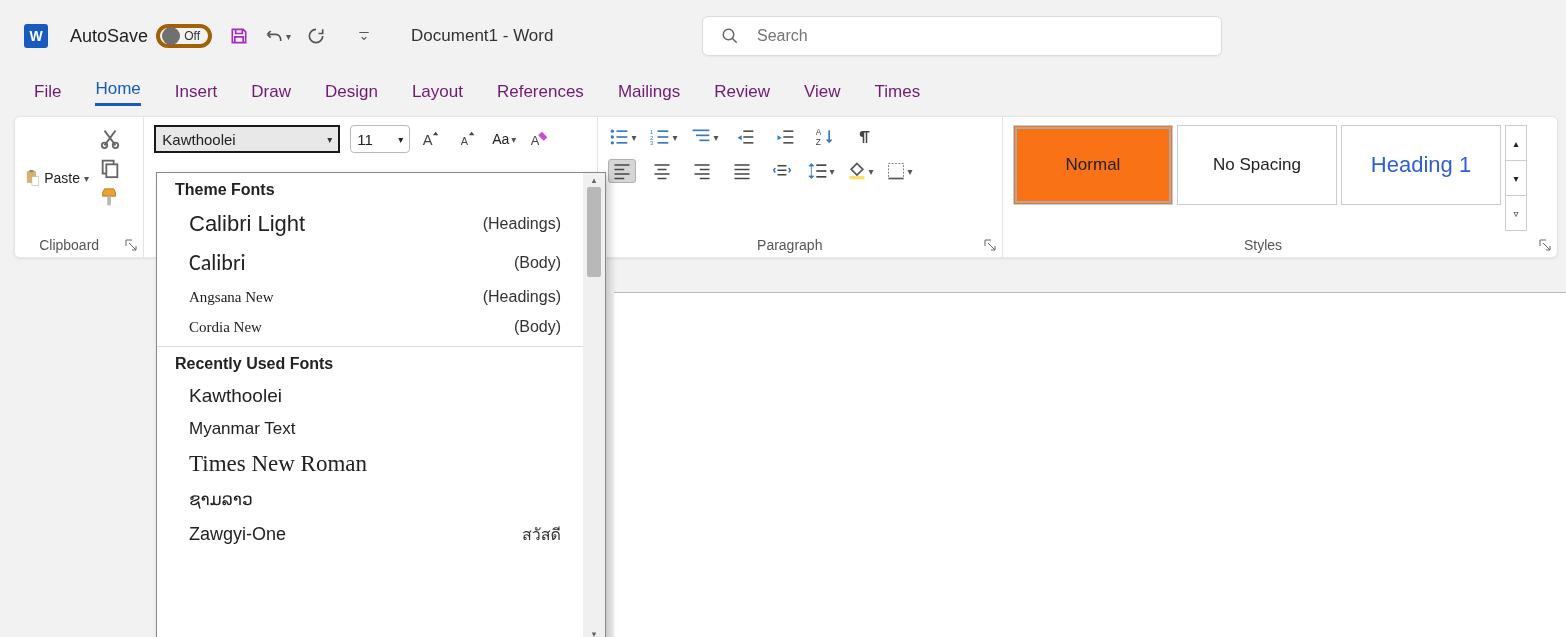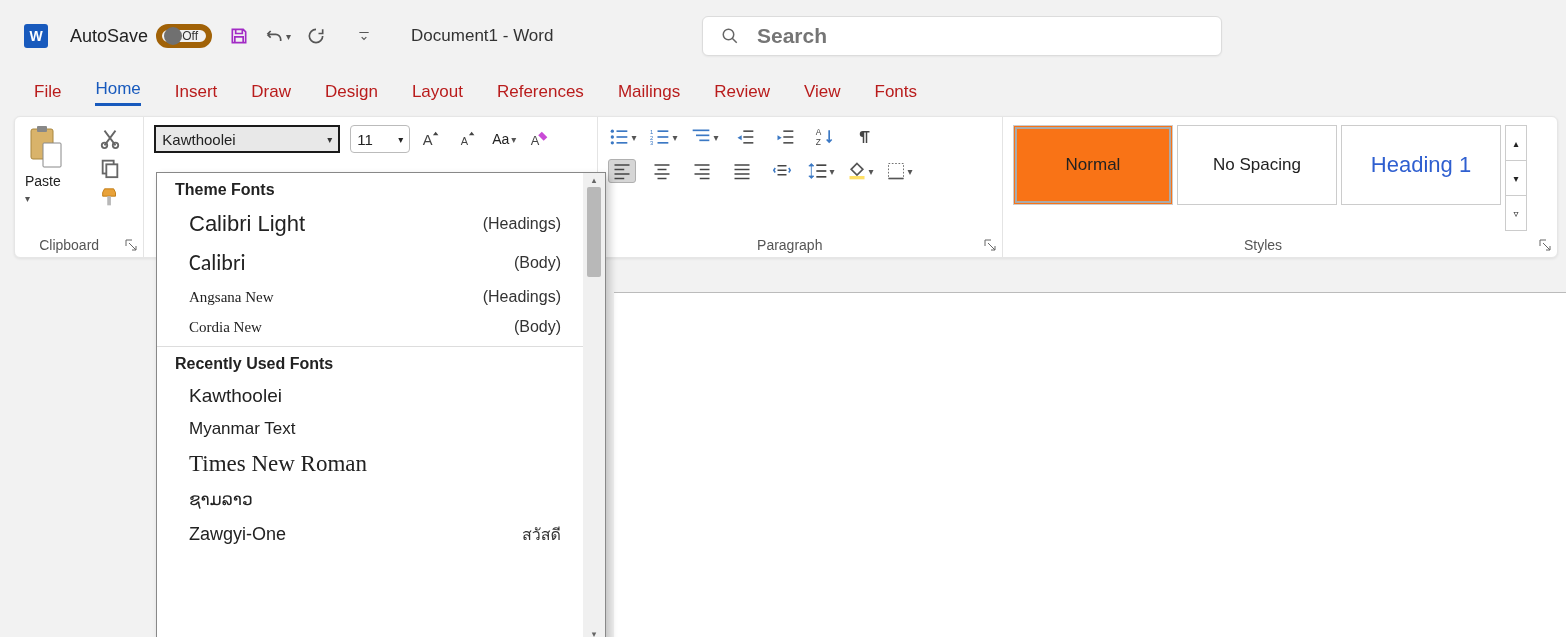--- a/index.html
+++ b/index.html
@@ -2,47 +2,47 @@
 <html><head>
 <meta charset="utf-8">
 <style>
   * { box-sizing: border-box; margin: 0; padding: 0; font-family: "Segoe UI", Arial, sans-serif; }
   body { width:1566px; height:637px; background:#f2f2f2; overflow:hidden; font-size:14px; color:#222; }
 
   
   .titlebar { display:flex; align-items:center; height:72px; padding:0 24px; }
   .word-icon { width:24px; height:24px; background:#185abd; color:#fff; font-weight:bold; font-size:14px; display:flex; align-items:center; justify-content:center; border-radius:3px; margin-right:22px; }
   .autosave-label { font-size:18px; margin-right:8px; }
-  .toggle { width:56px; height:24px; border:6px solid #a16207; border-radius:12px; display:flex; align-items:center; padding:0 2px; margin-right:16px; position:relative; }
+  .toggle { width:56px; height:24px; border:4px solid #a16207; border-radius:12px; display:flex; align-items:center; padding:0 2px; margin-right:16px; position:relative; }
   .toggle .knob { width:18px; height:18px; background:#707070; border-radius:50%; }
   .toggle .txt { position:absolute; right:8px; font-size:12px; color:#333; }
   .qat { display:flex; align-items:center; gap:14px; margin-right:36px; }
   .qat .svgbtn { width:22px; height:22px; display:flex; align-items:center; justify-content:center; cursor:pointer; }
   .qat .splitbtn { display:flex; align-items:center; gap:2px; cursor:pointer; }
   .chev { font-size:10px; color:#555; }
   .doc-title { font-size:17px; color:#333; }
   .searchwrap { margin-left:auto; margin-right:320px; }
   .searchbox { width:520px; height:40px; background:#fff; border:1px solid #dcdcdc; border-radius:6px; display:flex; align-items:center; padding:0 18px; box-shadow:0 1px 2px rgba(0,0,0,.05); }
   .searchbox svg { flex:0 0 auto; margin-right:18px; }
-  .searchbox input { border:none; outline:none; font-size:21px; color:#666; width:100%; background:transparent;font-weight:bold; }
+  .searchbox input { border:none; outline:none; font-size:16px; color:#666; width:100%; background:transparent; }
 
   
   .tabs { display:flex; align-items:flex-end; gap:34px; padding:0 28px 4px 34px; height:38px; font-size:17px; }
-  .tab { padding:4px 0; color:#b91c1c; cursor:pointer; }
+  .tab { padding:4px 0; color:#701a75; cursor:pointer; }
   .tab.active { color:#185abd; border-bottom:3px solid #185abd; font-weight:400; }
 
   
   .ribbon { display:flex; background:#fff; margin:6px 8px 0 14px; border-radius:6px; height:142px; border:1px solid #e6e6e6; box-shadow:0 1px 3px rgba(0,0,0,.08); }
   .group { border-right:1px solid #e4e4e4; position:relative; padding:8px 10px 26px 10px; display:flex; }
   .group-label { position:absolute; bottom:4px; left:0; right:20px; text-align:center; font-size:14px; color:#555; }
   .dlaunch { position:absolute; right:4px; bottom:4px; width:16px; height:16px; display:flex; align-items:center; justify-content:center; cursor:pointer; }
 
   
   .clip { width:130px; }
-  .paste-col { display:flex; flex-direction:column; align-items:flex-start; width:64px; gap:4px; }
+  .paste-col { display:flex; flex-direction:row; align-items:center; width:64px; gap:4px; }
   .paste-icon { width:40px; height:44px; }
   .paste-lbl { font-size:14px; }
   .clip-side { display:flex; flex-direction:column; gap:8px; margin-left:10px; padding-top:2px; }
   .mini { width:22px; height:22px; }
 
   
   .fontg { width:456px; flex-direction:column; gap:10px; }
   .row { display:flex; align-items:center; gap:8px; }
   .font-combo { width:186px; height:28px; border:2px solid #1a1a1a; background:#e8e8e8; display:flex; align-items:center; padding:0 6px; font-size:15px; position:relative; }
   .font-combo .dd { margin-left:auto; font-size:10px; color:#333; }
@@ -139,21 +139,21 @@
   <span class="tab">File</span>
   <span class="tab active">Home</span>
   <span class="tab">Insert</span>
   <span class="tab">Draw</span>
   <span class="tab">Design</span>
   <span class="tab">Layout</span>
   <span class="tab">References</span>
   <span class="tab">Mailings</span>
   <span class="tab">Review</span>
   <span class="tab">View</span>
-  <span class="tab">Fonts</span>
+  <span class="tab">Times</span>
 </div>
 
 <div class="ribbon">
 
   <div class="group clip">
     <div class="paste-col">
       <svg class="paste-icon" viewBox="0 0 40 44">
         <rect x="6" y="4" width="22" height="30" rx="2" fill="#d9b36a" stroke="#a8863e"></rect>
         <rect x="12" y="1" width="10" height="6" rx="1" fill="#888"></rect>
         <rect x="18" y="18" width="18" height="24" rx="1" fill="#fff" stroke="#888"></rect>

